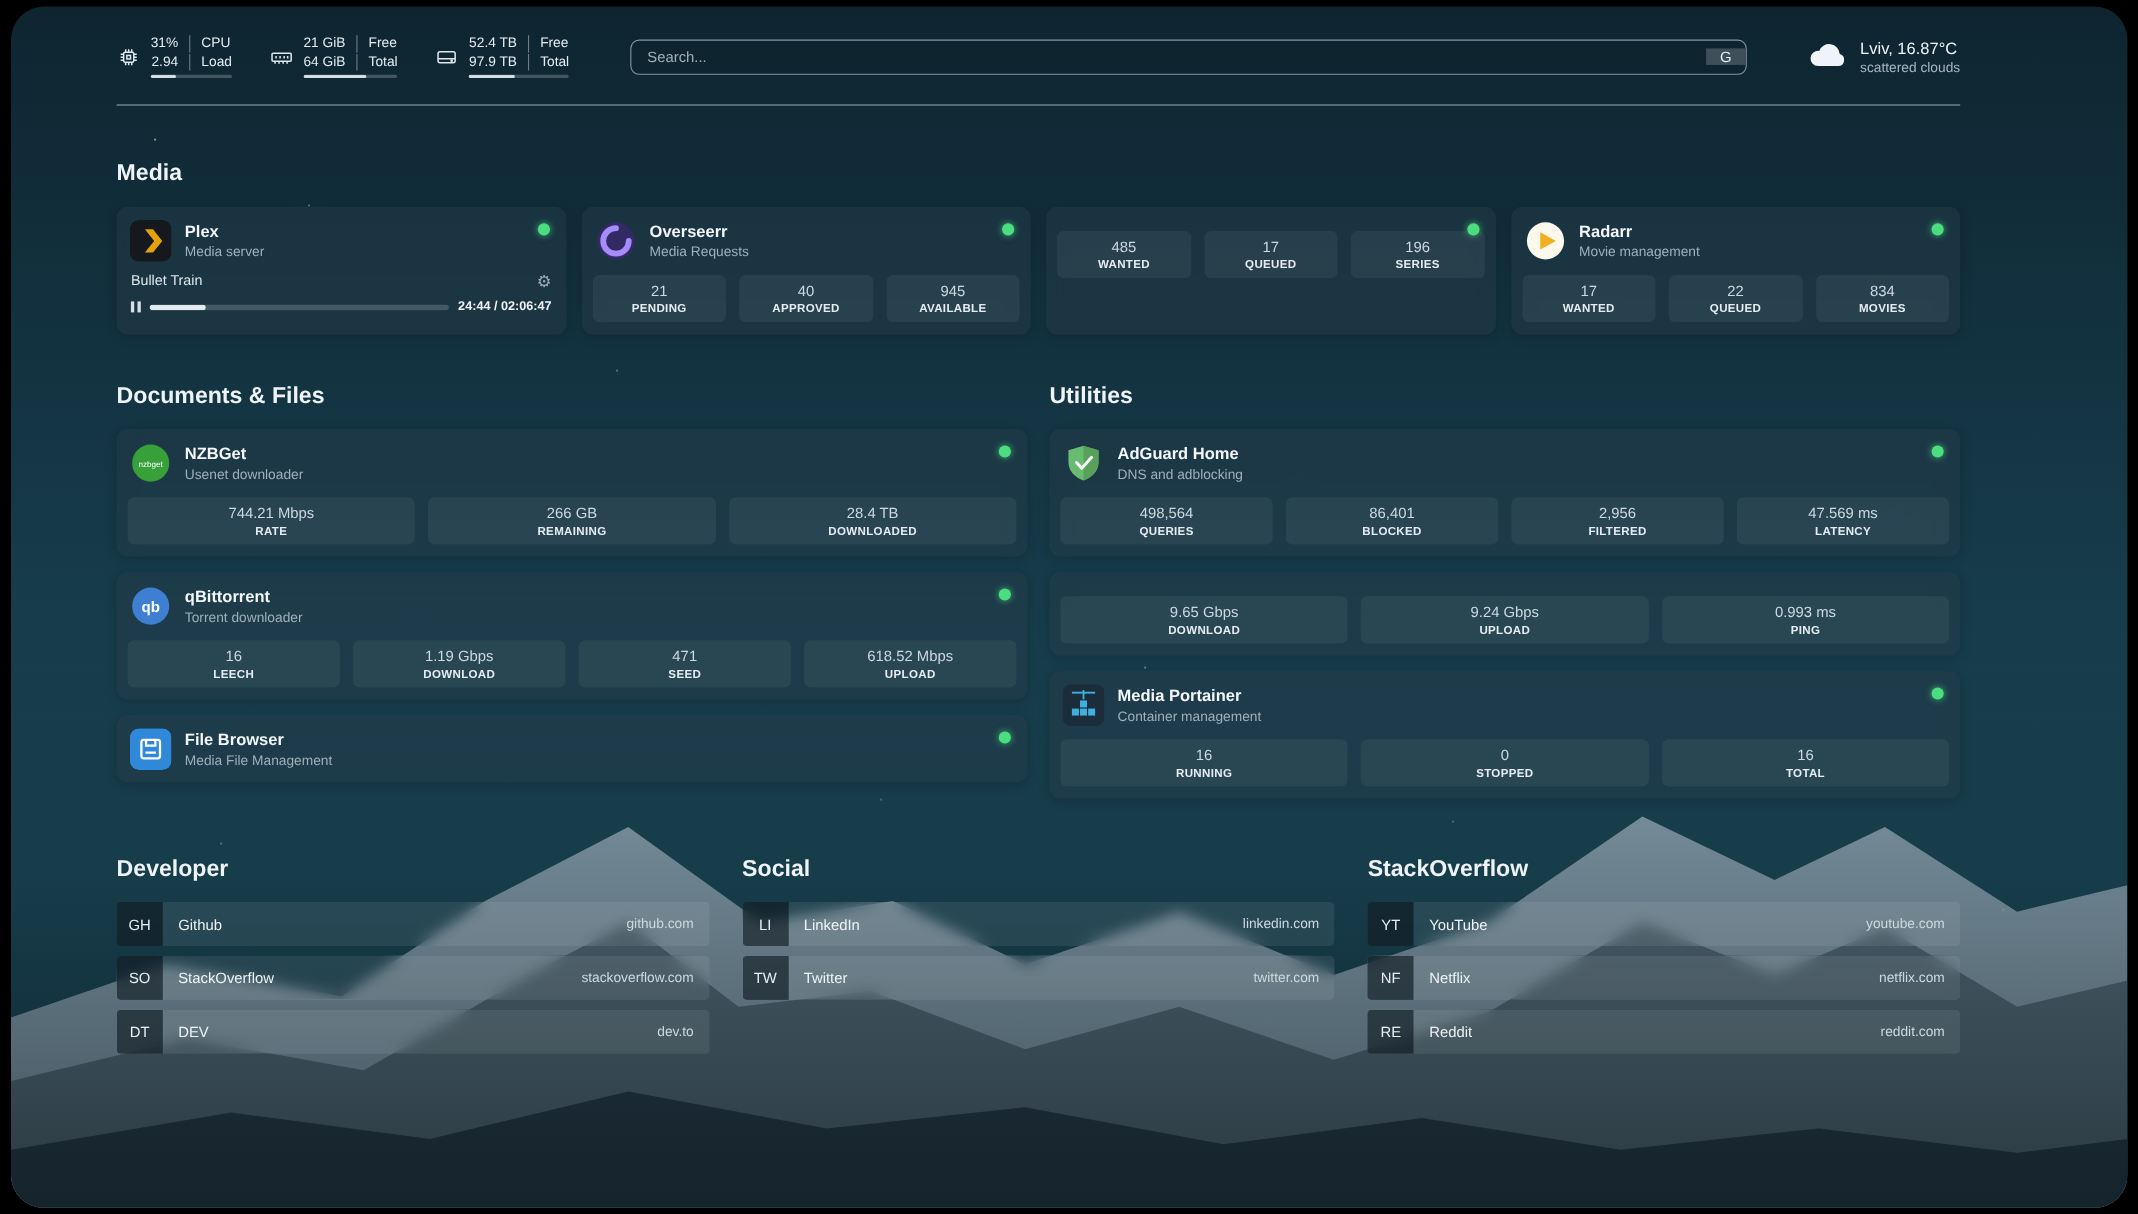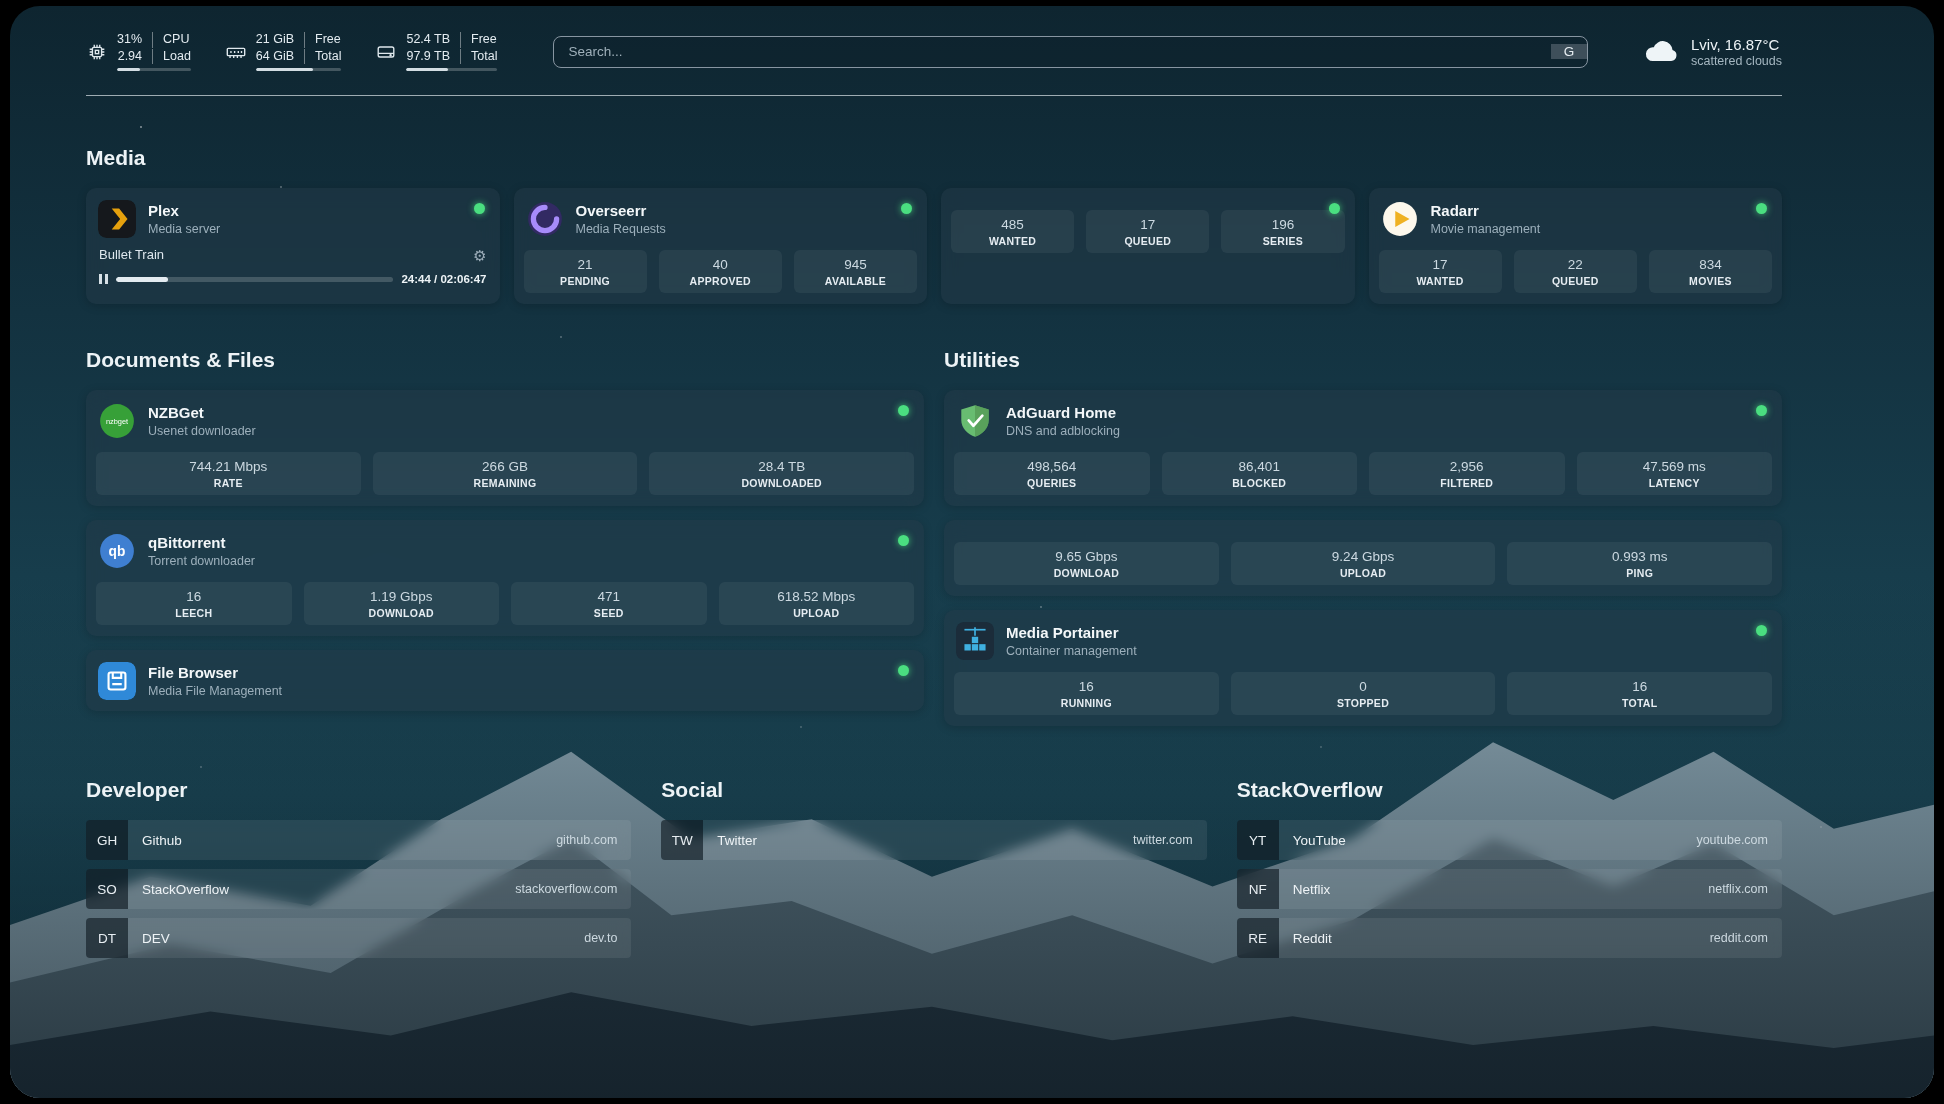--- a/index.html
+++ b/index.html
@@ -14,21 +14,21 @@
   .specks { position:absolute; top:120px; left:130px; width:2px; height:2px; border-radius:50%;
     background:rgba(255,255,255,.5); z-index:1;
     box-shadow: 140px 60px rgba(255,255,255,.35), 420px 210px rgba(255,255,255,.3),
       760px 90px rgba(255,255,255,.3), 1040px 300px rgba(255,255,255,.35),
       1320px 150px rgba(255,255,255,.3), 1580px 340px rgba(255,255,255,.35),
       240px 430px rgba(255,255,255,.3), 900px 480px rgba(255,255,255,.35),
       1480px 520px rgba(255,255,255,.3), 60px 640px rgba(255,255,255,.35),
       660px 600px rgba(255,255,255,.3), 1180px 620px rgba(255,255,255,.3),
       380px 760px rgba(255,255,255,.3), 1680px 700px rgba(255,255,255,.35);
   }
-  .content { position:relative; z-index:2; padding:26px 152px 40px 76px; height:100%; }
+  .content { position:relative; z-index:2; padding:26px 152px 40px 96px; height:100%; }
 
   
   .topbar { display:flex; align-items:center; }
   .resources { display:flex; gap:34px; align-items:center; }
   .res { display:flex; gap:9px; align-items:center; }
   .res-icon { color:#dfe8ed; width:22px; height:22px; flex:none; }
   .res-icon svg { width:22px; height:22px; }
   .res-grid { display:grid; grid-template-columns:auto auto; column-gap:0; row-gap:1px;
     font-size:12.5px; color:#e4ecf1; line-height:1.25; }
   .res-val { text-align:right; padding-right:10px; }
@@ -519,20 +519,25 @@
         <div class="bm-row">
           <span class="bm-abbr">DT</span>
           <span class="bm-name">DEV</span>
           <span class="bm-url">dev.to</span>
         </div>
       </div>
 
       <div>
         <div class="section-title bm-title">Social</div>
         <div class="bm-row">
+          <span class="bm-abbr">LI</span>
+          <span class="bm-name">LinkedIn</span>
+          <span class="bm-url">linkedin.com</span>
+        </div>
+        <div class="bm-row">
           <span class="bm-abbr">TW</span>
           <span class="bm-name">Twitter</span>
           <span class="bm-url">twitter.com</span>
         </div>
       </div>
 
       <div>
         <div class="section-title bm-title">StackOverflow</div>
         <div class="bm-row">
           <span class="bm-abbr">YT</span>

